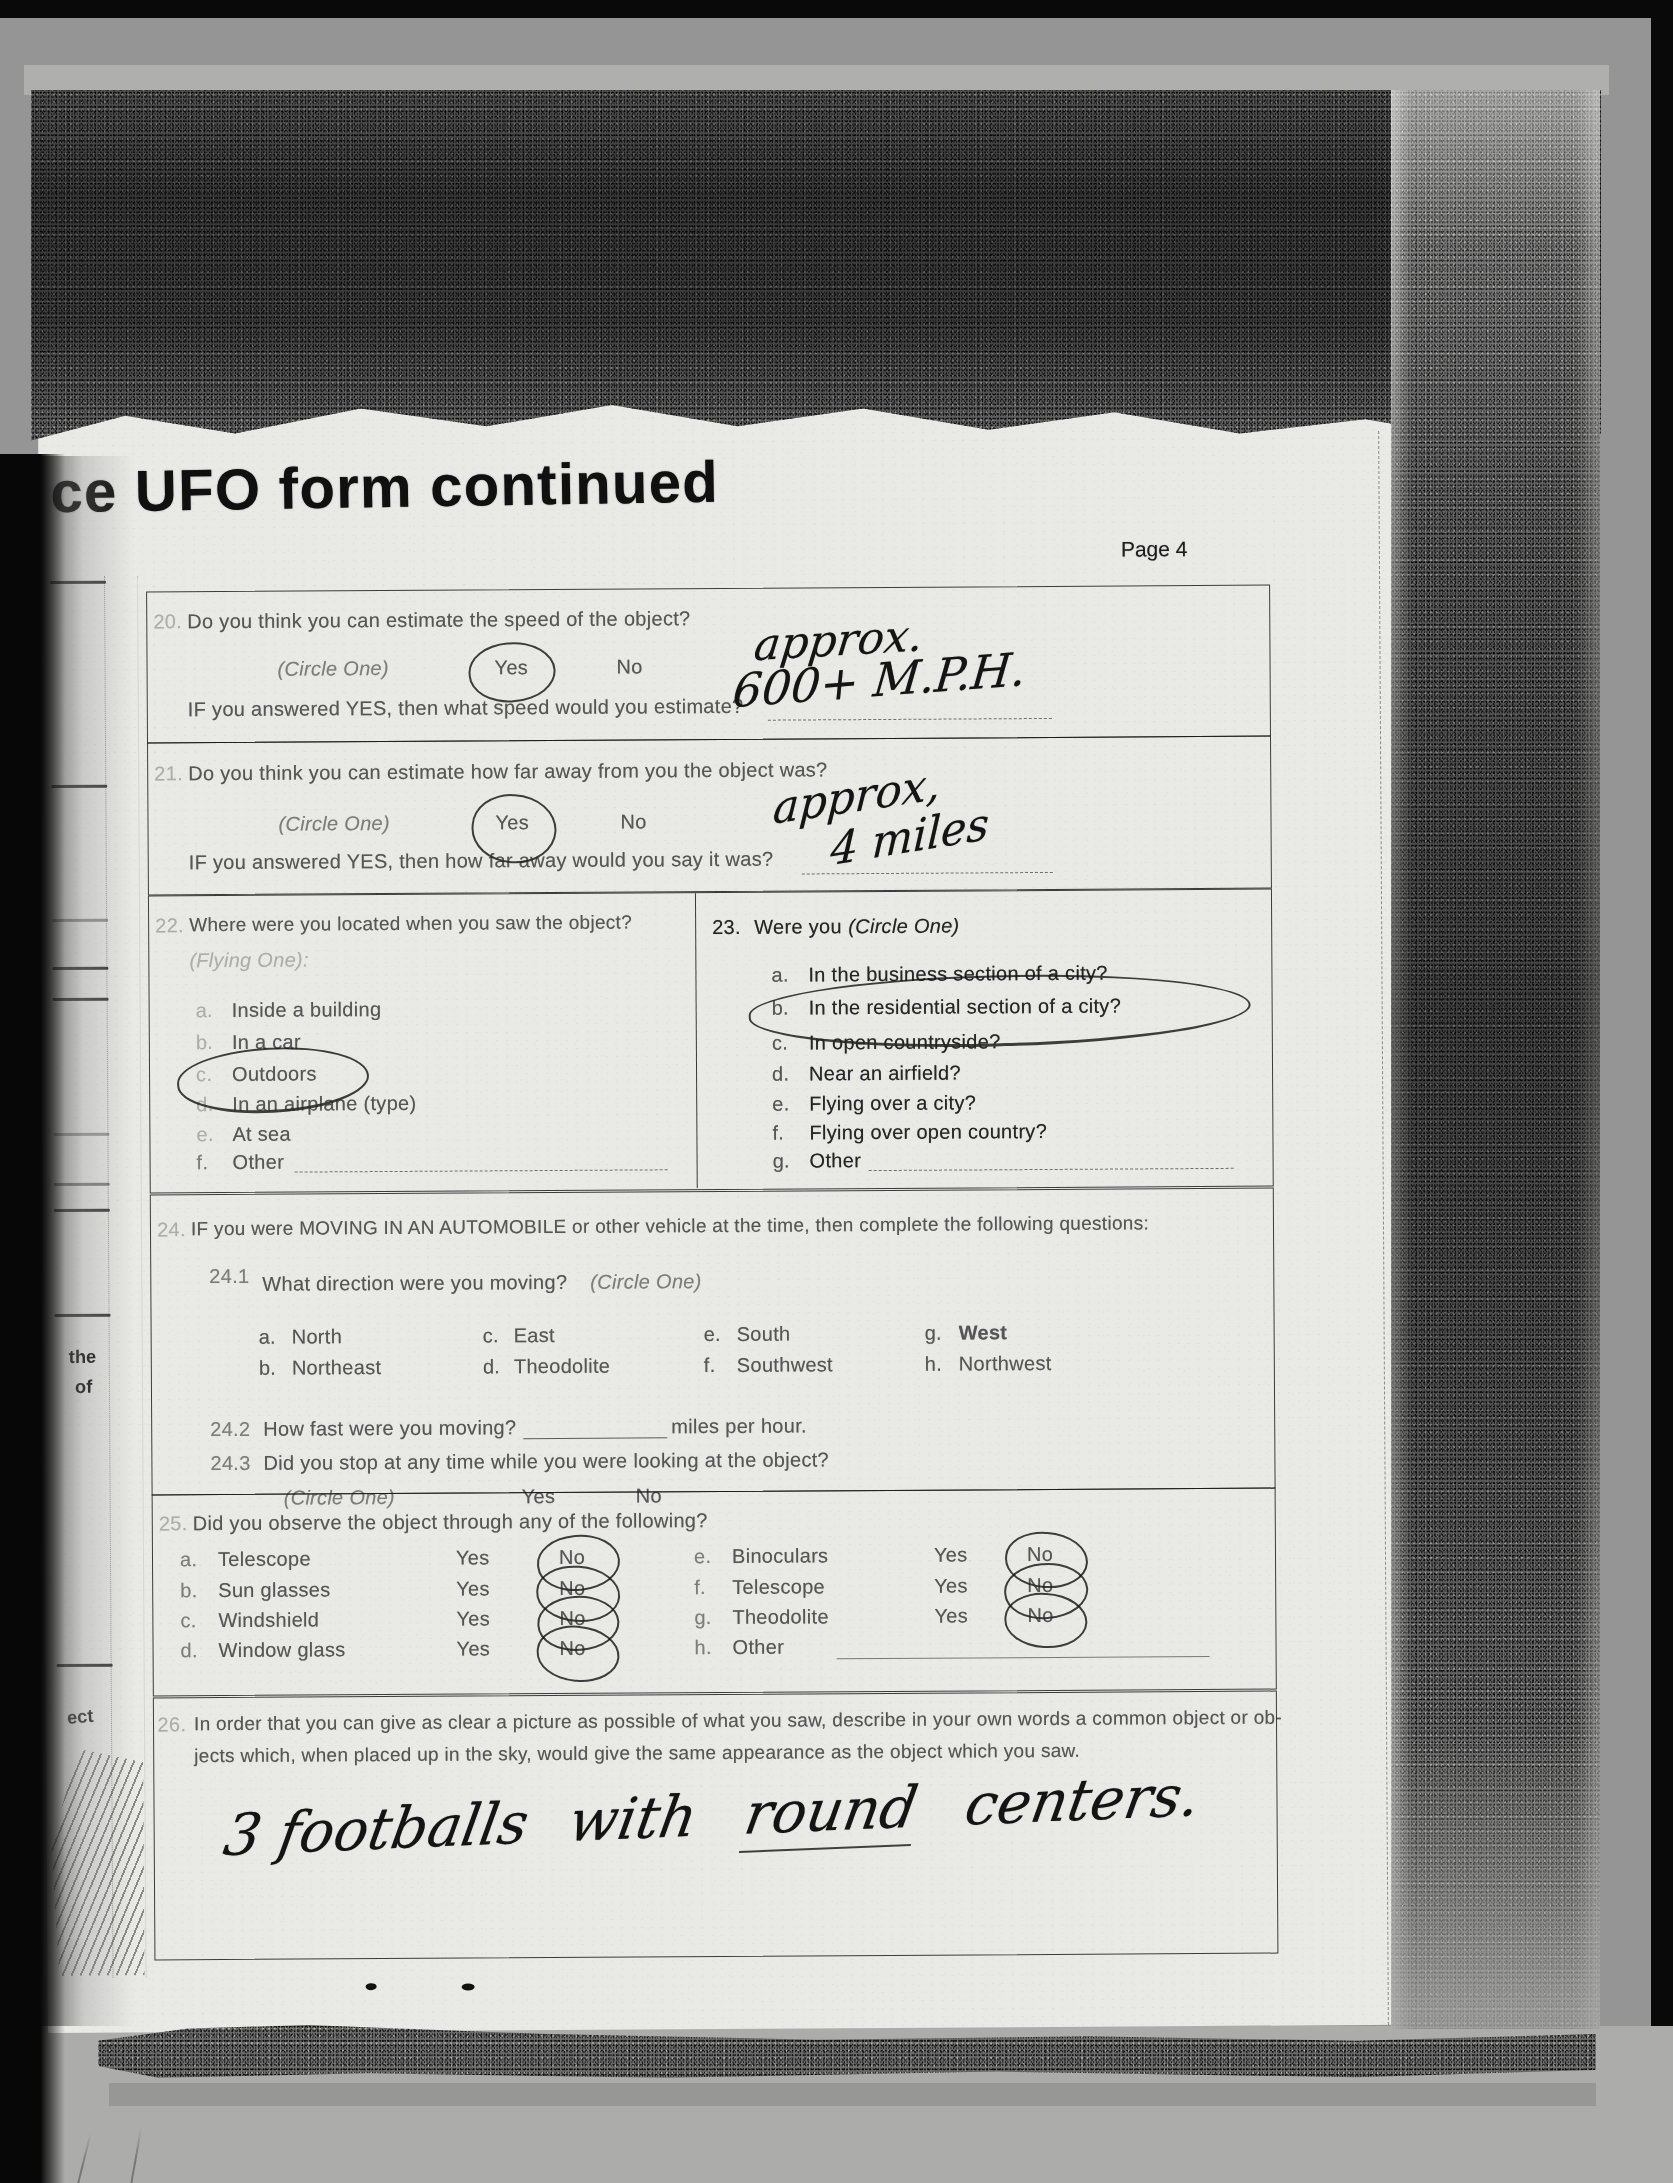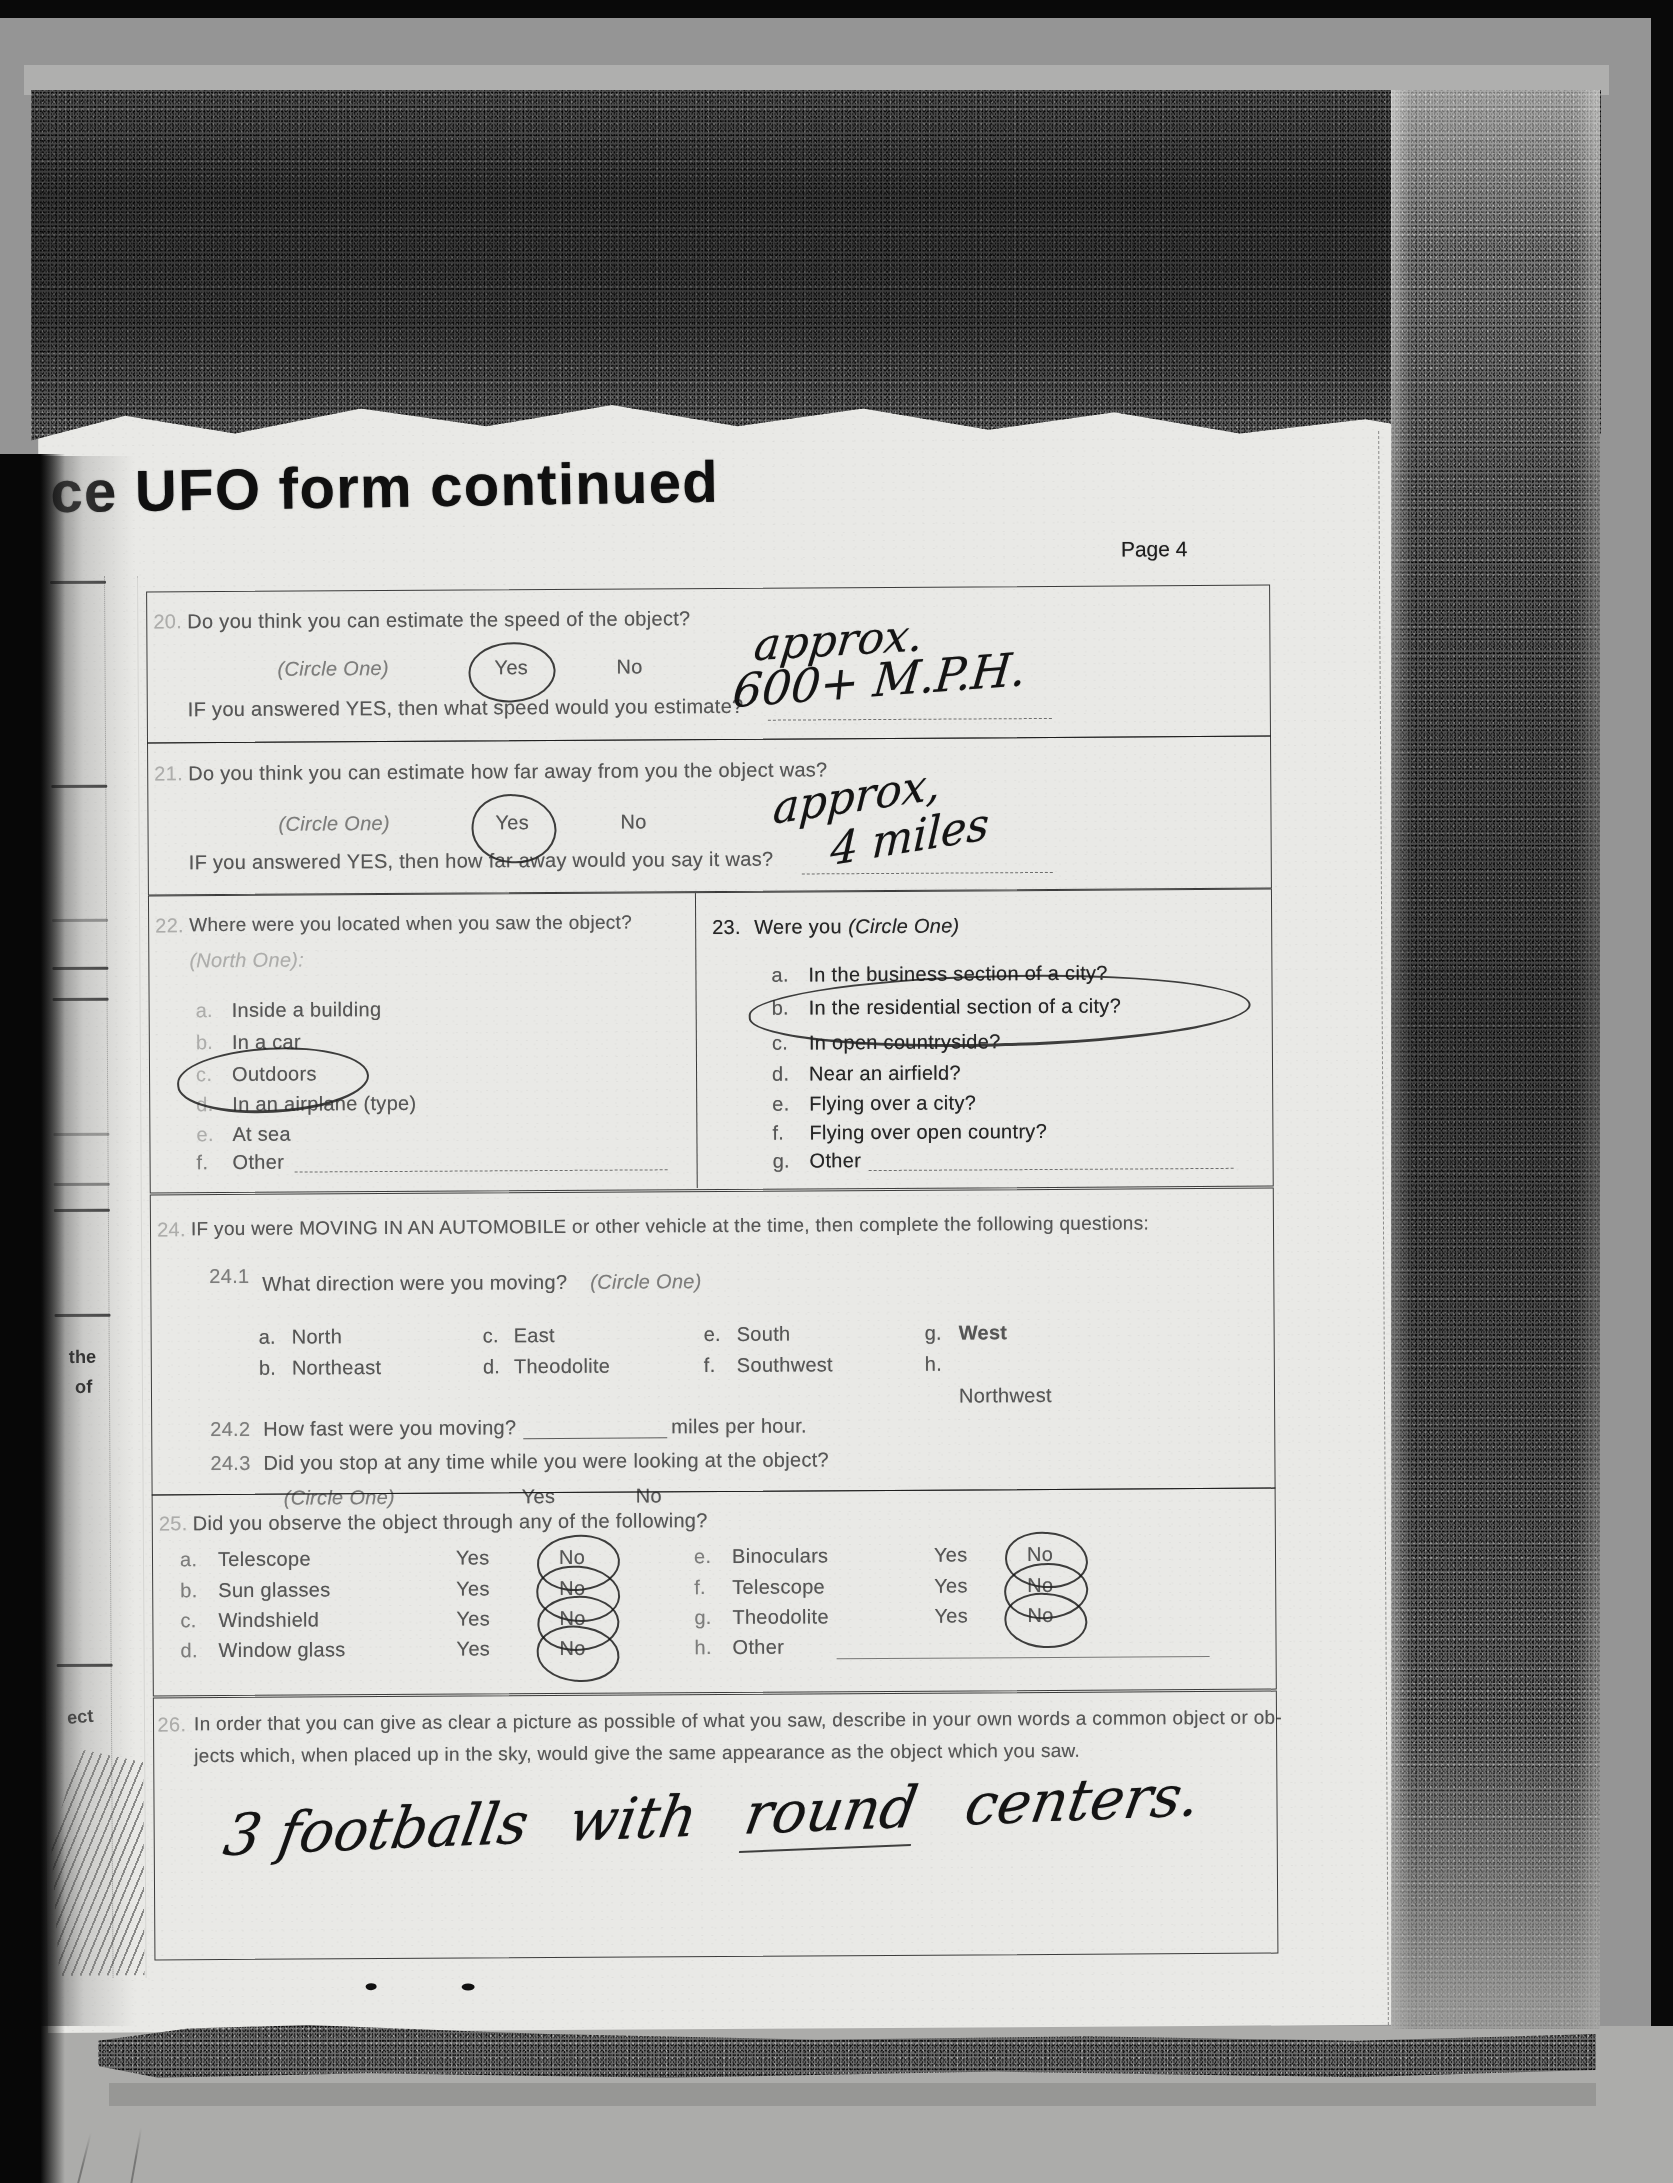--- a/index.html
+++ b/index.html
@@ -112,21 +112,21 @@
       <span class="t soft" style="left:40px;top:108px;">IF you answered YES, then how far away would you say it was?</span>
       <div class="dashline" style="left:653px;top:90px;width:251px;height:44px;"></div>
       <span class="hw" style="left:681px;top:72px;font-size:44px;transform:rotate(-9deg) skewX(-12deg);">4 miles</span>
     </div>
 
     <div class="fbox" style="top:645px;height:298px;">
       <div class="divider" style="left:546px;top:0;height:295px;"></div>
 
       <span class="t faint" style="left:6.1px;top:17.5px;">22.</span>
       <span class="t soft" style="left:40px;top:17.5px;font-size:19px;">Where were you located when you saw the object?</span>
-      <span class="t it faint" style="left:40px;top:53px;">(North One):</span>
+      <span class="t it faint" style="left:40px;top:53px;">(Flying One):</span>
       <span class="t faint" style="left:46px;top:103px;">a.</span>
       <span class="t soft" style="left:82px;top:103px;">Inside a building</span>
       <span class="t faint" style="left:46px;top:135px;">b.</span>
       <span class="t soft" style="left:82px;top:135px;">In a car</span>
       <div class="ell" style="left:27px;top:152px;width:188px;height:60px;transform:rotate(-3deg);border-width:2.6px 2.2px 3.1px 2.2px;"></div>
       <span class="t faint" style="left:46px;top:167px;">c.</span>
       <span class="t soft" style="left:82px;top:167px;">Outdoors</span>
       <span class="t faint" style="left:46px;top:197px;">d.</span>
       <span class="t soft" style="left:82px;top:197px;">In an airplane (type)</span>
       <span class="t faint" style="left:46px;top:227px;">e.</span>
@@ -171,21 +171,21 @@
       <span class="t soft" style="left:585px;top:131px;">South</span>
       <span class="t soft" style="left:773px;top:131px;">g.</span>
       <span class="t soft" style="left:807px;top:131px;font-weight:bold;">West</span>
       <span class="t soft" style="left:107px;top:162px;">b.</span>
       <span class="t soft" style="left:140px;top:162px;">Northeast</span>
       <span class="t soft" style="left:331px;top:162px;">d.</span>
       <span class="t soft" style="left:362px;top:162px;">Theodolite</span>
       <span class="t soft" style="left:552px;top:162px;">f.</span>
       <span class="t soft" style="left:585px;top:162px;">Southwest</span>
       <span class="t soft" style="left:773px;top:162px;">h.</span>
-      <span class="t soft" style="left:807px;top:162px;margin-top:32px;">Northwest</span>
+      <span class="t soft" style="left:807px;top:162px;">Northwest</span>
 
       <span class="t semi" style="left:58px;top:223px;">24.2</span>
       <span class="t soft" style="left:111px;top:223px;">How fast were you moving?</span>
       <div class="ansline" style="left:371px;top:205px;width:144px;height:40px;"></div>
       <span class="t soft" style="left:519px;top:223px;">miles per hour.</span>
 
       <span class="t semi" style="left:58px;top:257px;">24.3</span>
       <span class="t soft" style="left:111px;top:257px;">Did you stop at any time while you were looking at the object?</span>
       <span class="t it semi" style="left:131px;top:292px;">(Circle One)</span>
       <span class="t soft" style="left:369px;top:292px;">Yes</span>

